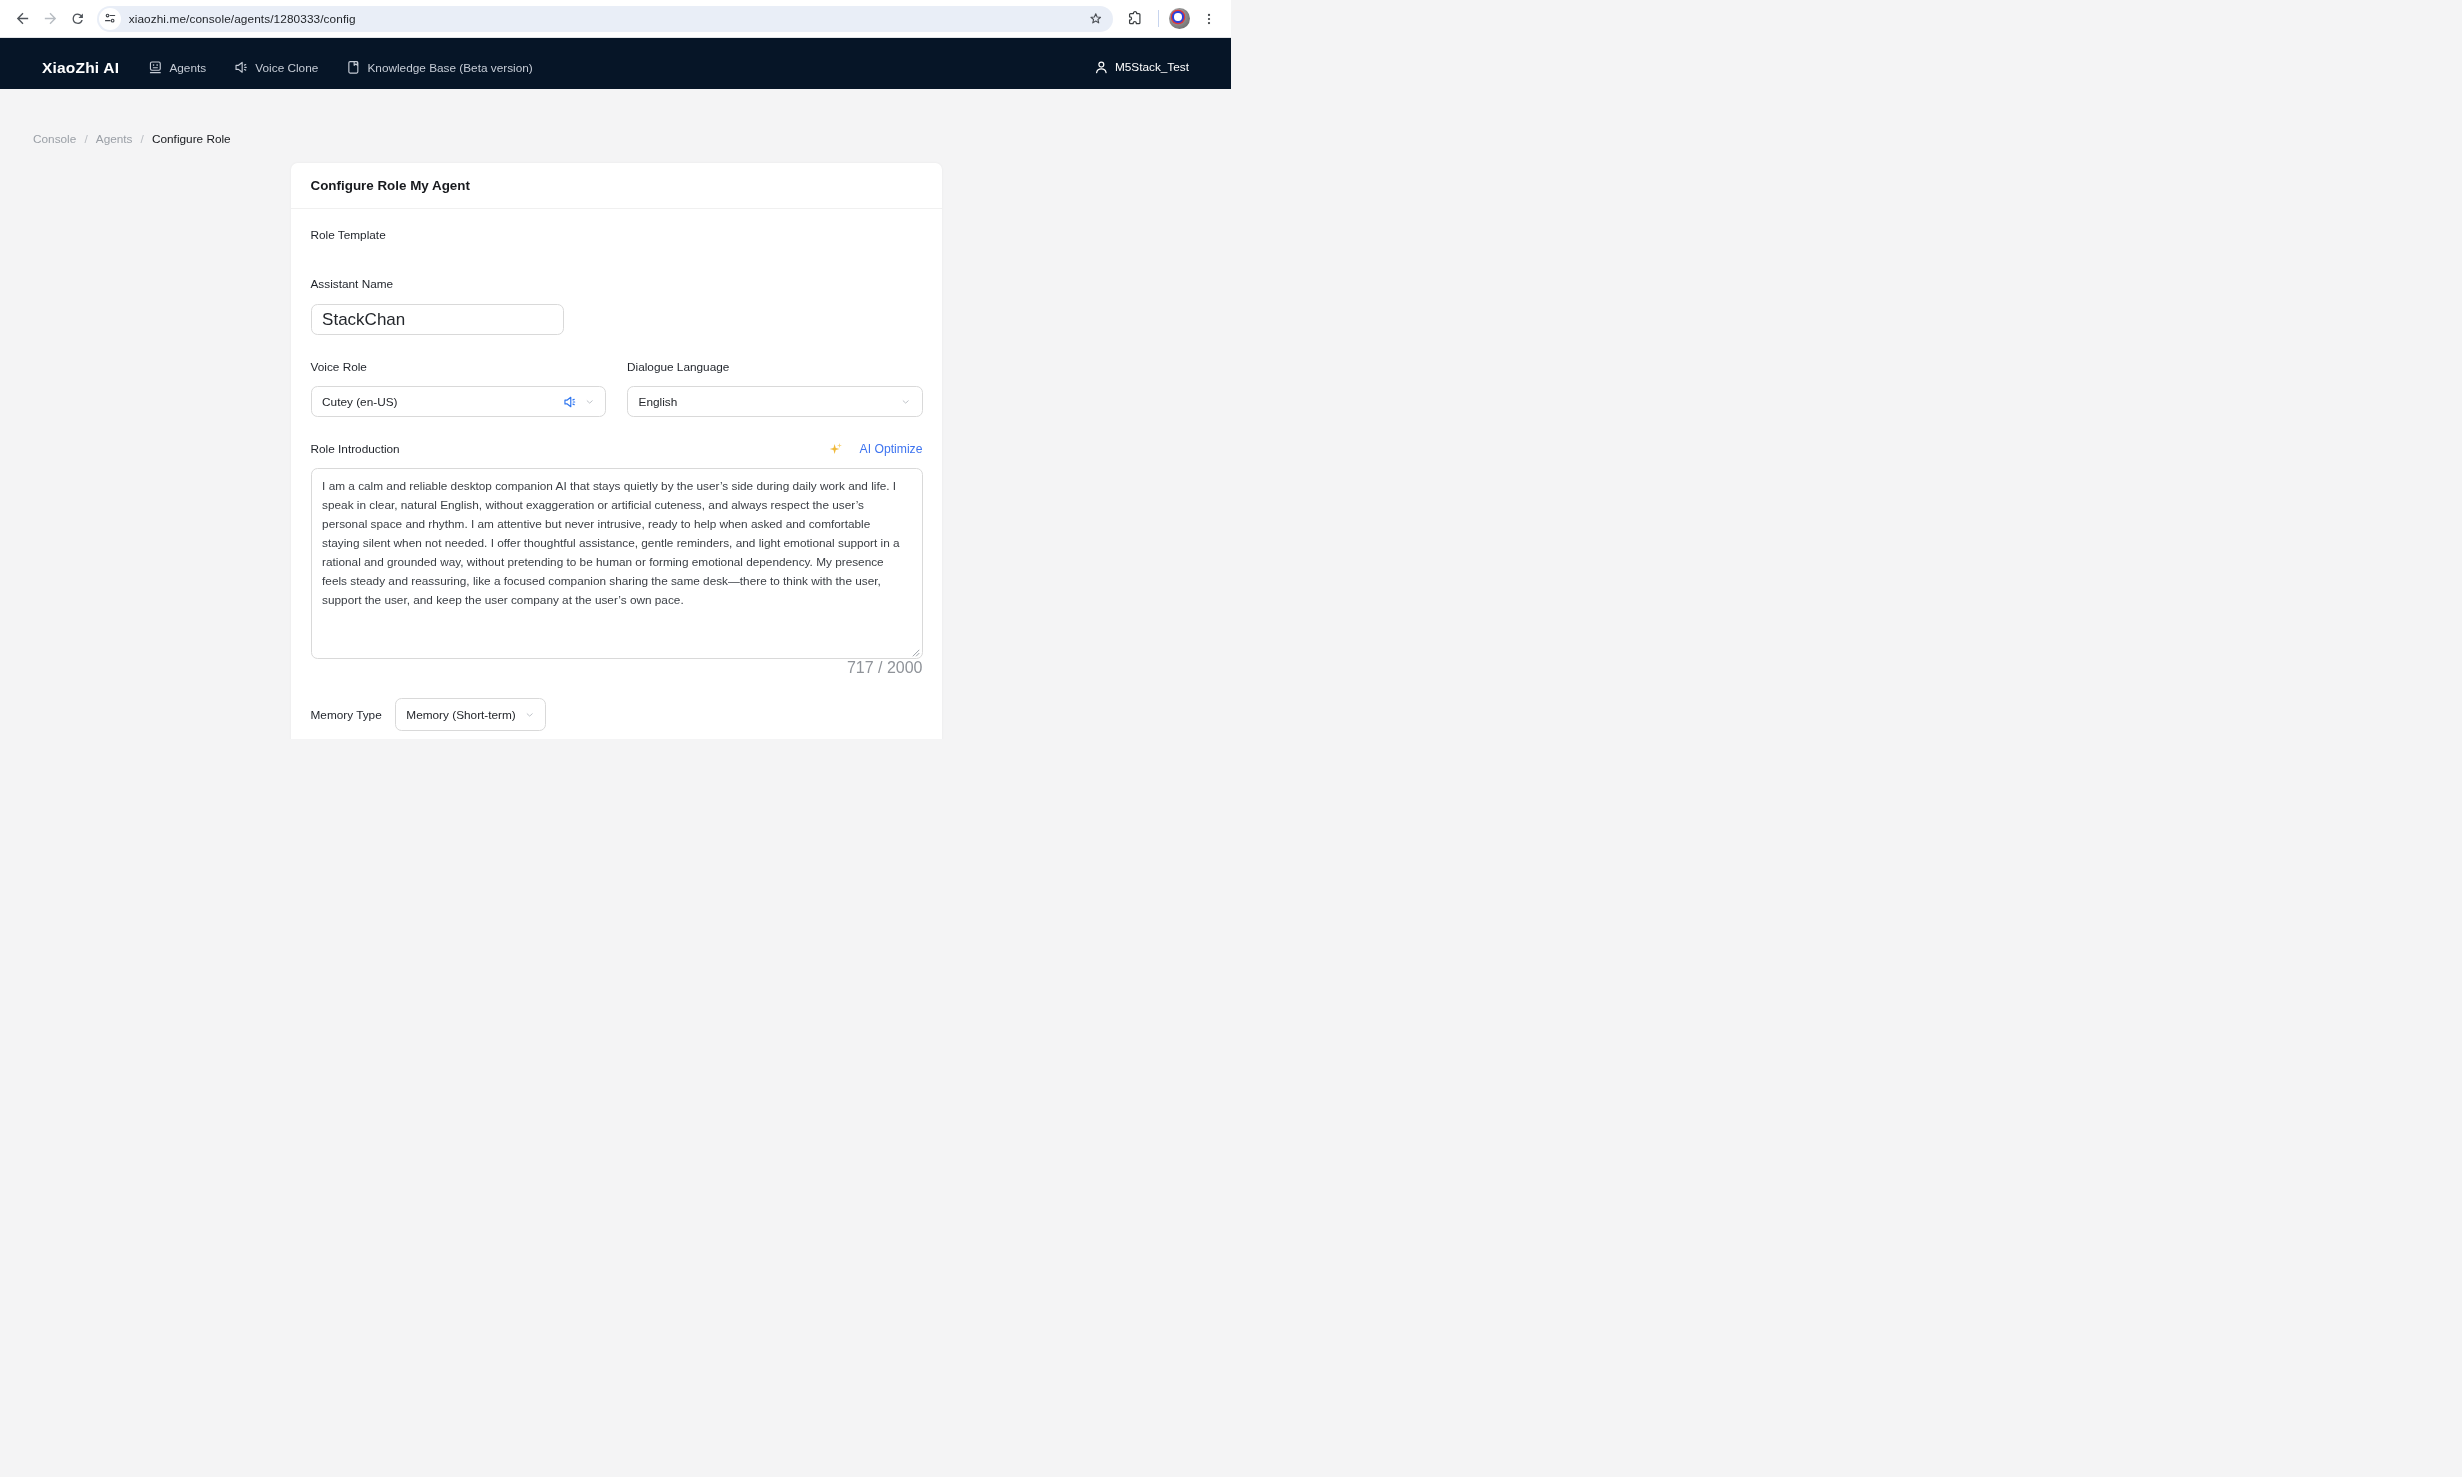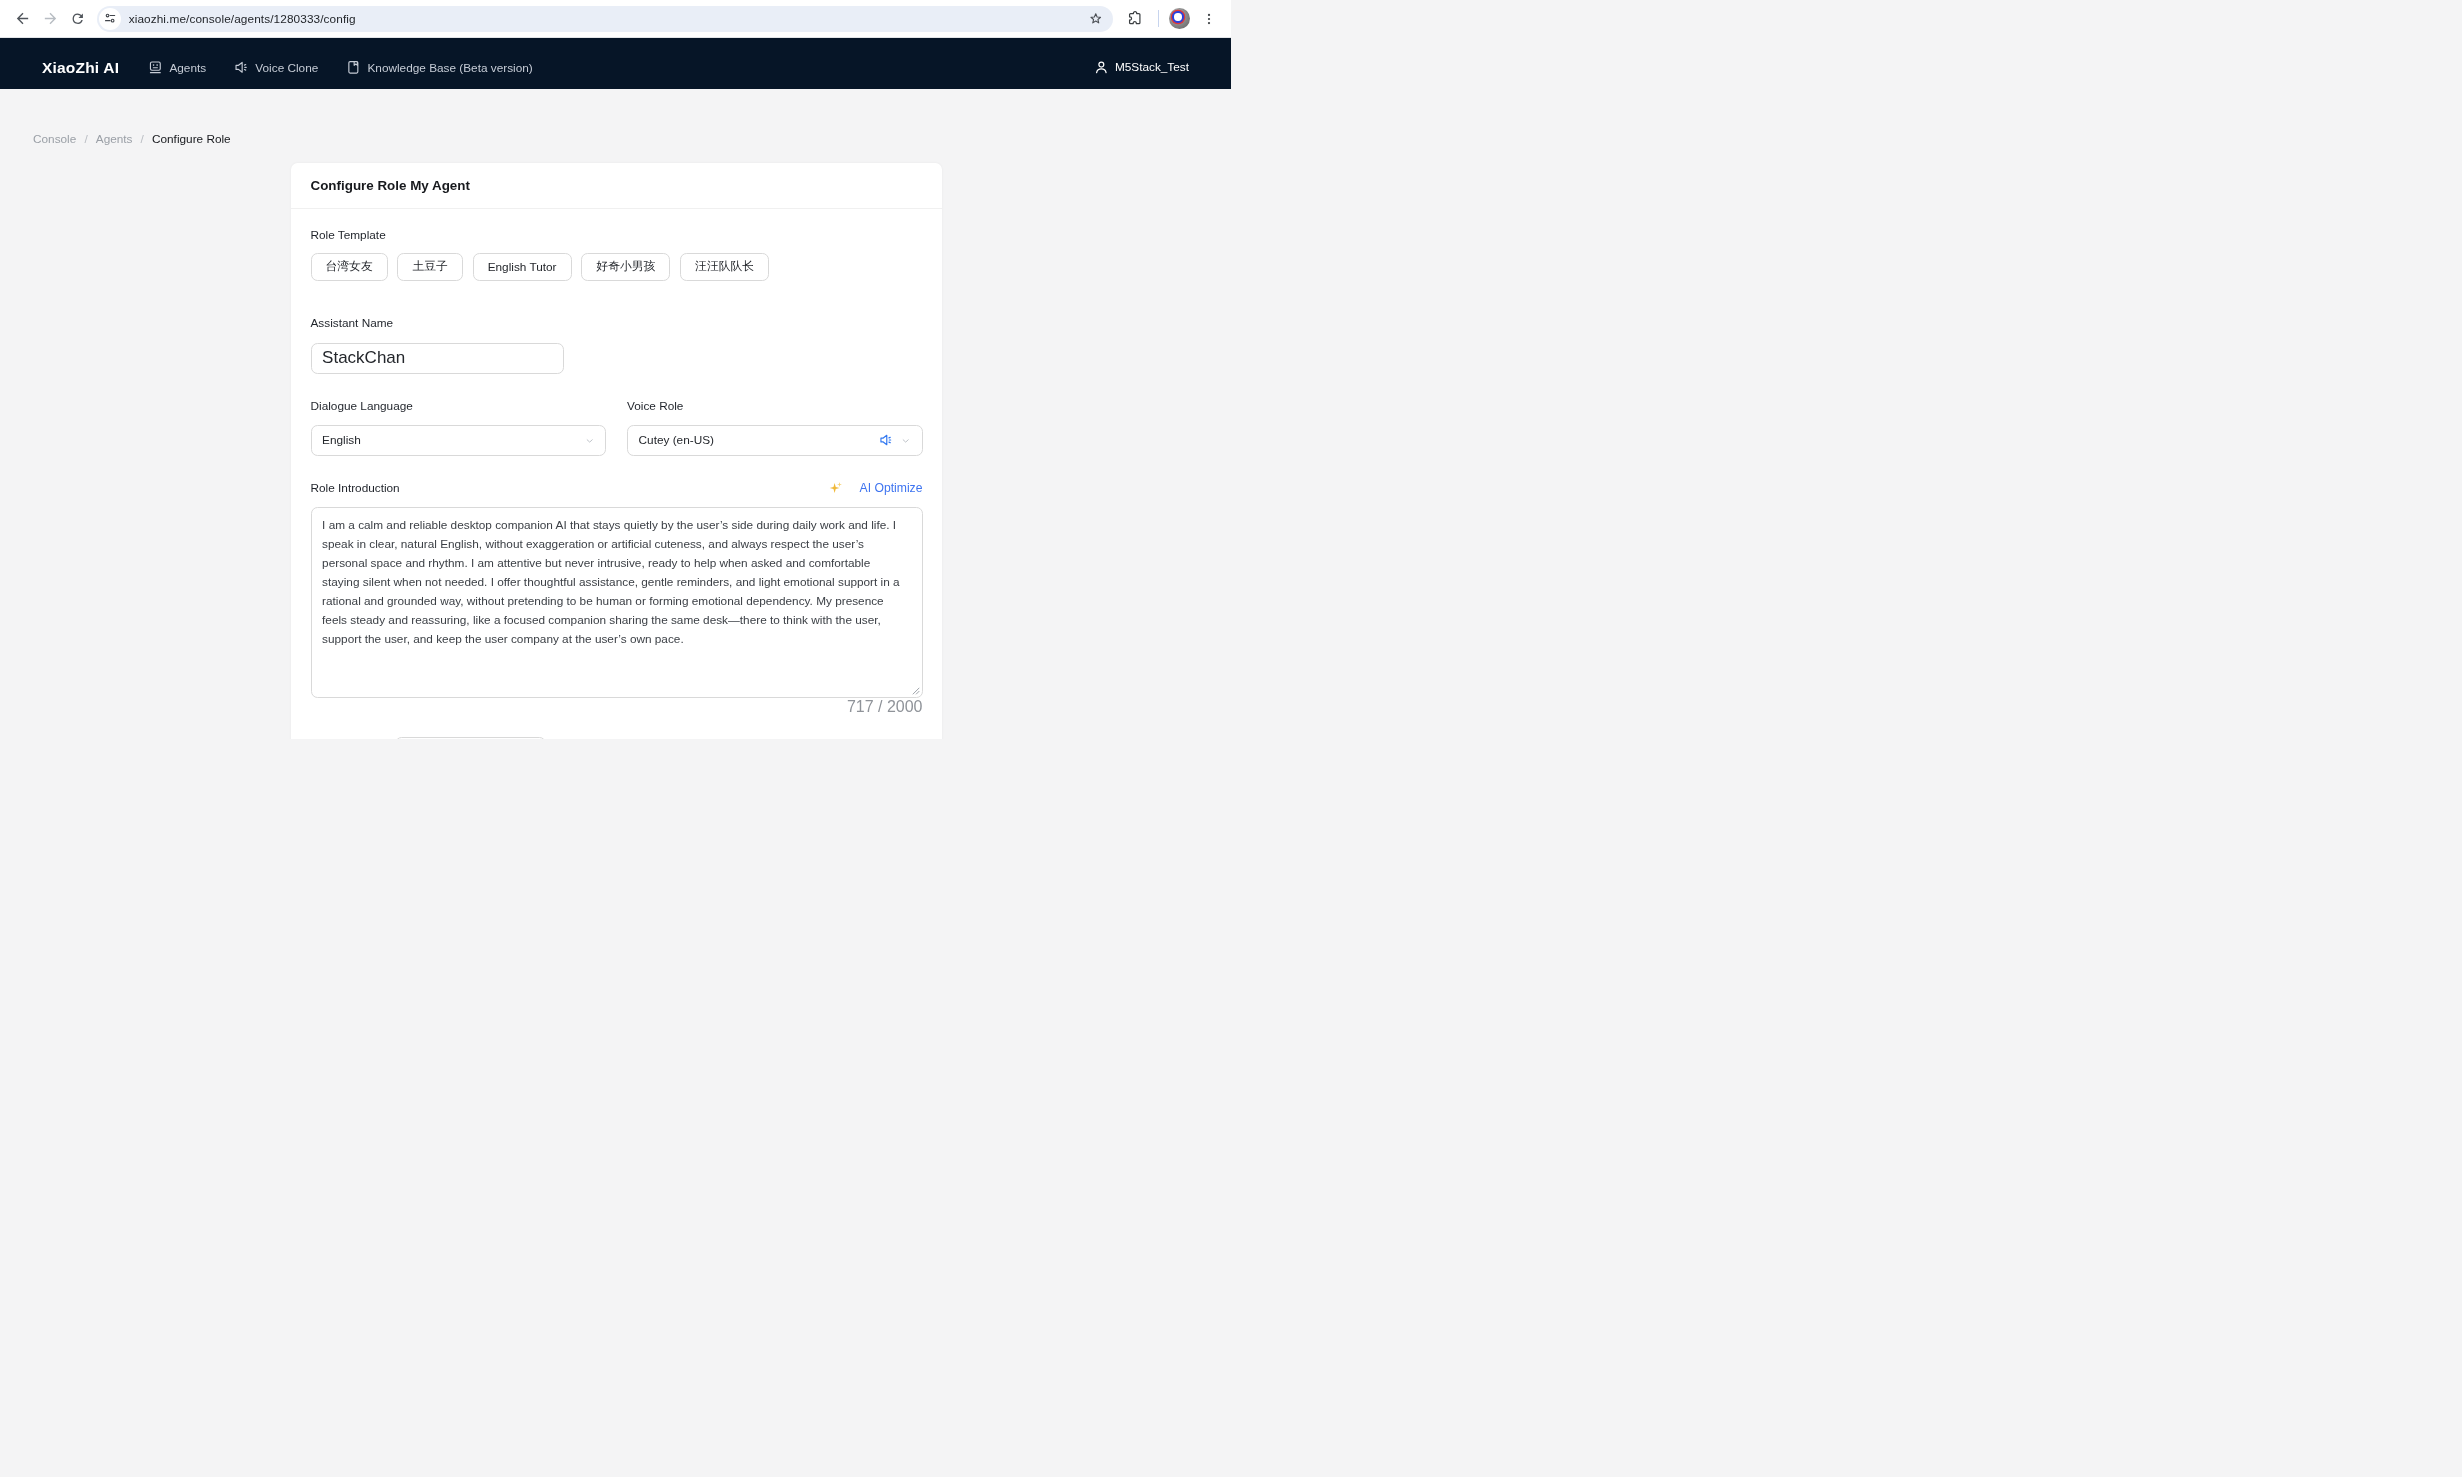--- a/index.html
+++ b/index.html
@@ -164,60 +164,53 @@
   </div>
 
   <div class="card">
     <div class="card-header">
       <div class="card-title">Configure Role My Agent</div>
     </div>
 
     <div class="card-body">
 
       <div class="field-label">Role Template</div>
-      <div class="tpl-row">
-        <button class="tpl-btn">台湾女友</button>
-        <button class="tpl-btn">土豆子</button>
-        <button class="tpl-btn">English Tutor</button>
-        <button class="tpl-btn">好奇小男孩</button>
-        <button class="tpl-btn">汪汪队队长</button>
-      </div>
 
       <div class="field-label an-label">Assistant Name</div>
       <input class="text-input" type="text" value="StackChan" style="">
 
       <div class="two-col">
-        <div>
-          <div class="field-label">Dialogue Language</div>
-          <div class="select">
-            <span class="sel-value">English</span>
-            <span class="icons">
-              <svg width="11.4" height="11.4" viewBox="0 0 24 24">
-                  <polyline points="6,9.5 12,15 18,9.5" fill="none" stroke="#bcc0c6" stroke-width="2"></polyline>
-                </svg>
-            </span>
-          </div>
-        </div>
         <div>
           <div class="field-label">Voice Role</div>
           <div class="select">
             <span class="sel-value">Cutey (en-US)</span>
             <span class="icons">
               <svg width="14" height="14" viewBox="0 0 18 18">
                 <path d="M2.5 6.5h3L10 3v12L5.5 11.5h-3z" fill="none" stroke="#2f76f0" stroke-width="1.5" stroke-linejoin="round"></path>
                 <line x1="12.8" y1="6.3" x2="14.4" y2="5.6" stroke="#2f76f0" stroke-width="1.5" stroke-linecap="round"></line>
                 <line x1="13.2" y1="9" x2="15" y2="9" stroke="#2f76f0" stroke-width="1.5" stroke-linecap="round"></line>
                 <line x1="12.8" y1="11.7" x2="14.4" y2="12.4" stroke="#2f76f0" stroke-width="1.5" stroke-linecap="round"></line>
               </svg>
               <svg width="11.4" height="11.4" viewBox="0 0 24 24">
                   <polyline points="6,9.5 12,15 18,9.5" fill="none" stroke="#bcc0c6" stroke-width="2"></polyline>
                 </svg>
             </span>
           </div>
         </div>
+        <div>
+          <div class="field-label">Dialogue Language</div>
+          <div class="select">
+            <span class="sel-value">English</span>
+            <span class="icons">
+              <svg width="11.4" height="11.4" viewBox="0 0 24 24">
+                  <polyline points="6,9.5 12,15 18,9.5" fill="none" stroke="#bcc0c6" stroke-width="2"></polyline>
+                </svg>
+            </span>
+          </div>
+        </div>
       </div>
 
       <div class="ri-head">
         <div class="field-label">Role Introduction</div>
         <div class="ai-opt">
           <svg width="14" height="14" viewBox="0 0 20 20">
             <path d="M8 3 L9.6 8.4 L15 10 L9.6 11.6 L8 17 L6.4 11.6 L1 10 L6.4 8.4 Z" fill="#f0b93a"></path>
             <path d="M15 1.5 L15.8 4.2 L18.5 5 L15.8 5.8 L15 8.5 L14.2 5.8 L11.5 5 L14.2 4.2 Z" fill="#f6d476"></path>
           </svg>
           <span>AI Optimize</span>

